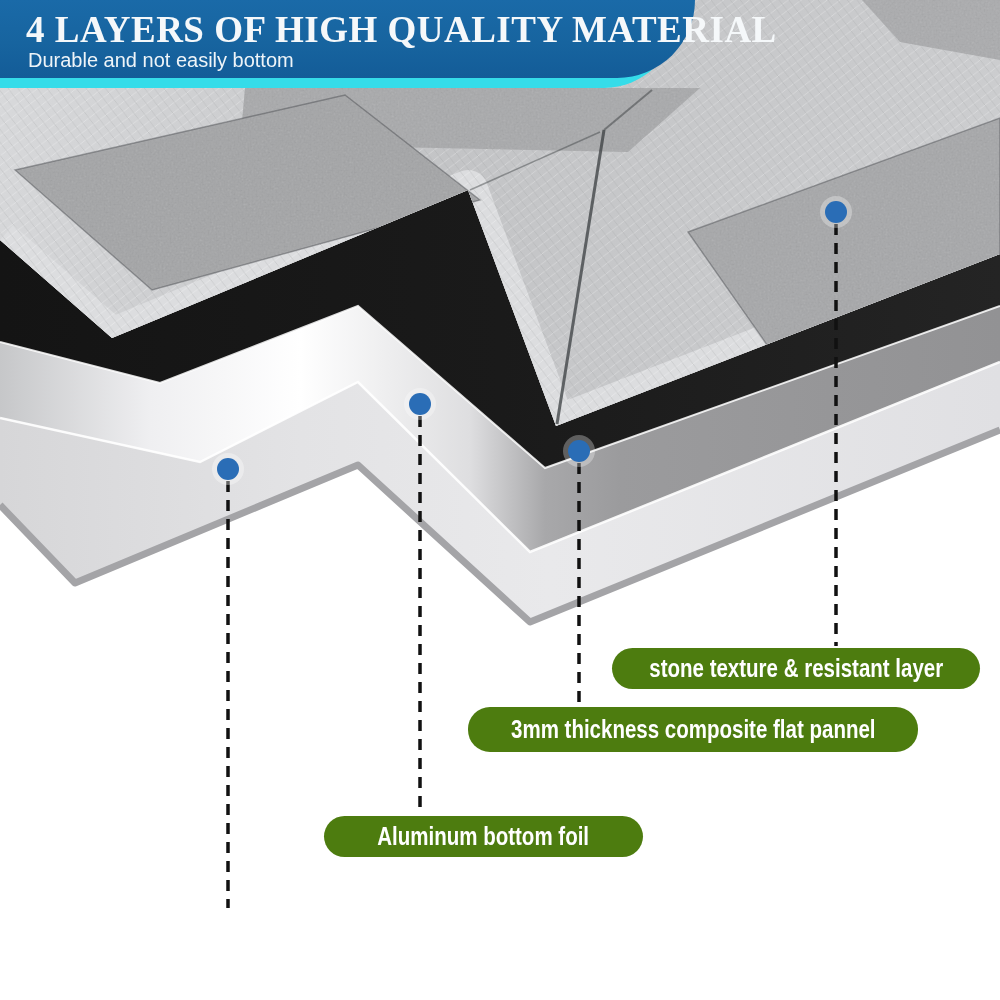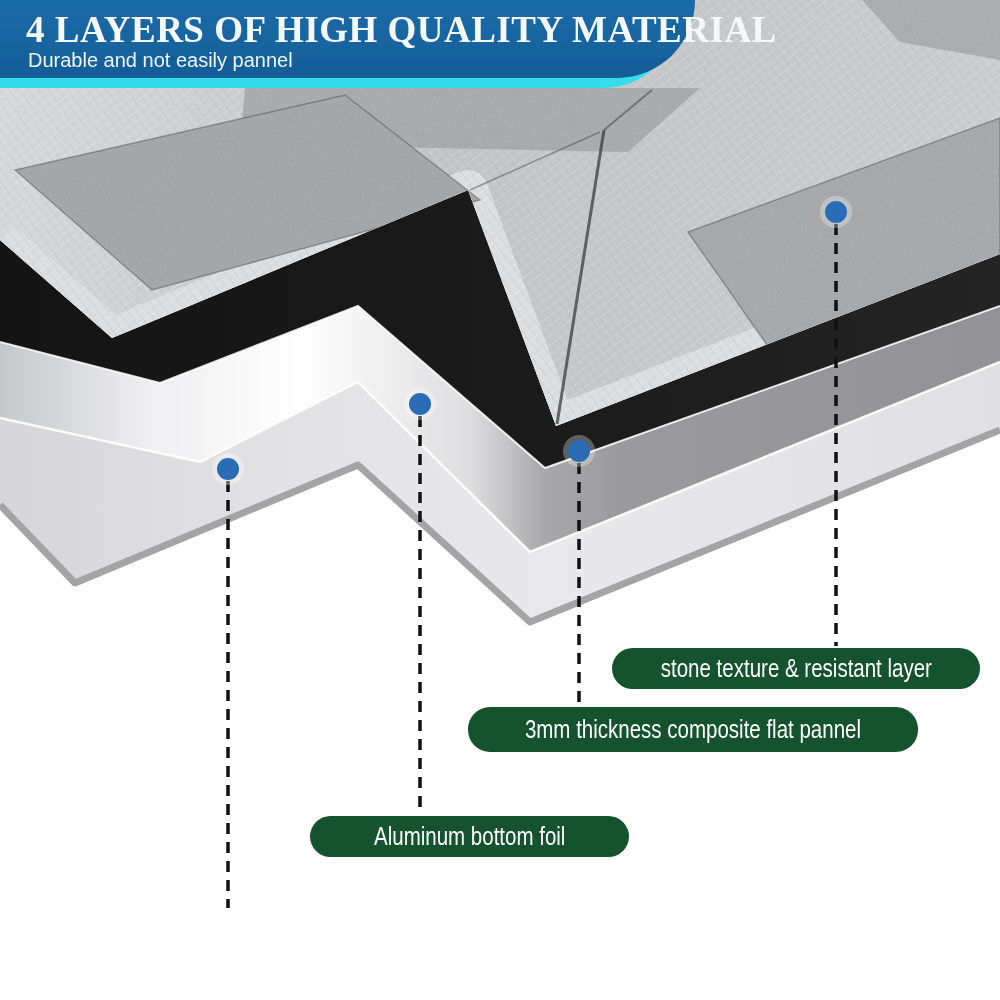--- a/index.html
+++ b/index.html
@@ -14,28 +14,28 @@
   .banner-blue{position:absolute;left:0;top:0;width:695px;height:78px;
        background:linear-gradient(180deg,#1a6aa8 0%,#17649f 55%,#135c98 100%);
        border-bottom-right-radius:78px;z-index:4;}
   .banner-title{position:absolute;left:26px;top:8px;
        font-family:"Liberation Serif", serif;font-weight:bold;
        font-size:37px;letter-spacing:.5px;color:#f5f8fa;white-space:nowrap;}
   .banner-sub{position:absolute;left:28px;top:49px;
        font-size:20px;font-weight:normal;color:#eef4f8;white-space:nowrap;}
 
   
-  .pill{position:absolute;z-index:6;background:#14532d;border-radius:22px;
-       color:#ffffff;font-weight:normal;font-size:25px;
+  .pill{position:absolute;z-index:6;background:#4d7c0f;border-radius:22px;
+       color:#ffffff;font-weight:bold;font-size:25px;
        display:flex;align-items:center;justify-content:center;
        white-space:nowrap;overflow:visible;}
   .pill > span{display:inline-block;transform:scaleX(.82);transform-origin:center;}
   .pill1{left:612px;top:648px;width:368px;height:41px;}
   .pill2{left:468px;top:707px;width:450px;height:45px;}
-  .pill3{left:310px;top:816px;width:319px;height:41px;}
+  .pill3{left:324px;top:816px;width:319px;height:41px;}
   .pill4{left:113px;top:910px;width:472px;height:43px;}
 </style>
 </head>
 <body>
 
 <div class="stage">
 
   <svg class="scene" viewBox="0 0 1000 1000">
     <defs>
       <linearGradient id="alumGrad" x1="0" y1="0" x2="1000" y2="300" gradientUnits="userSpaceOnUse">
@@ -150,21 +150,21 @@
       <g>
         <circle cx="228" cy="469" r="16" fill="#ffffff" opacity=".35"></circle>
         <circle cx="228" cy="469" r="11" fill="#2a6db6"></circle>
       </g>
     </g>
   </svg>
 
   <div class="banner-cyan"></div>
   <div class="banner-blue">
     <div class="banner-title">4 LAYERS OF HIGH QUALITY MATERIAL</div>
-    <div class="banner-sub">Durable and not easily pannel</div>
+    <div class="banner-sub">Durable and not easily bottom</div>
   </div>
 
   <div class="pill pill1">
     <span>stone texture &amp; resistant layer</span>
   </div>
   <div class="pill pill2">
     <span>3mm thickness composite flat pannel</span>
   </div>
   <div class="pill pill3">
     <span>Aluminum bottom foil</span>

